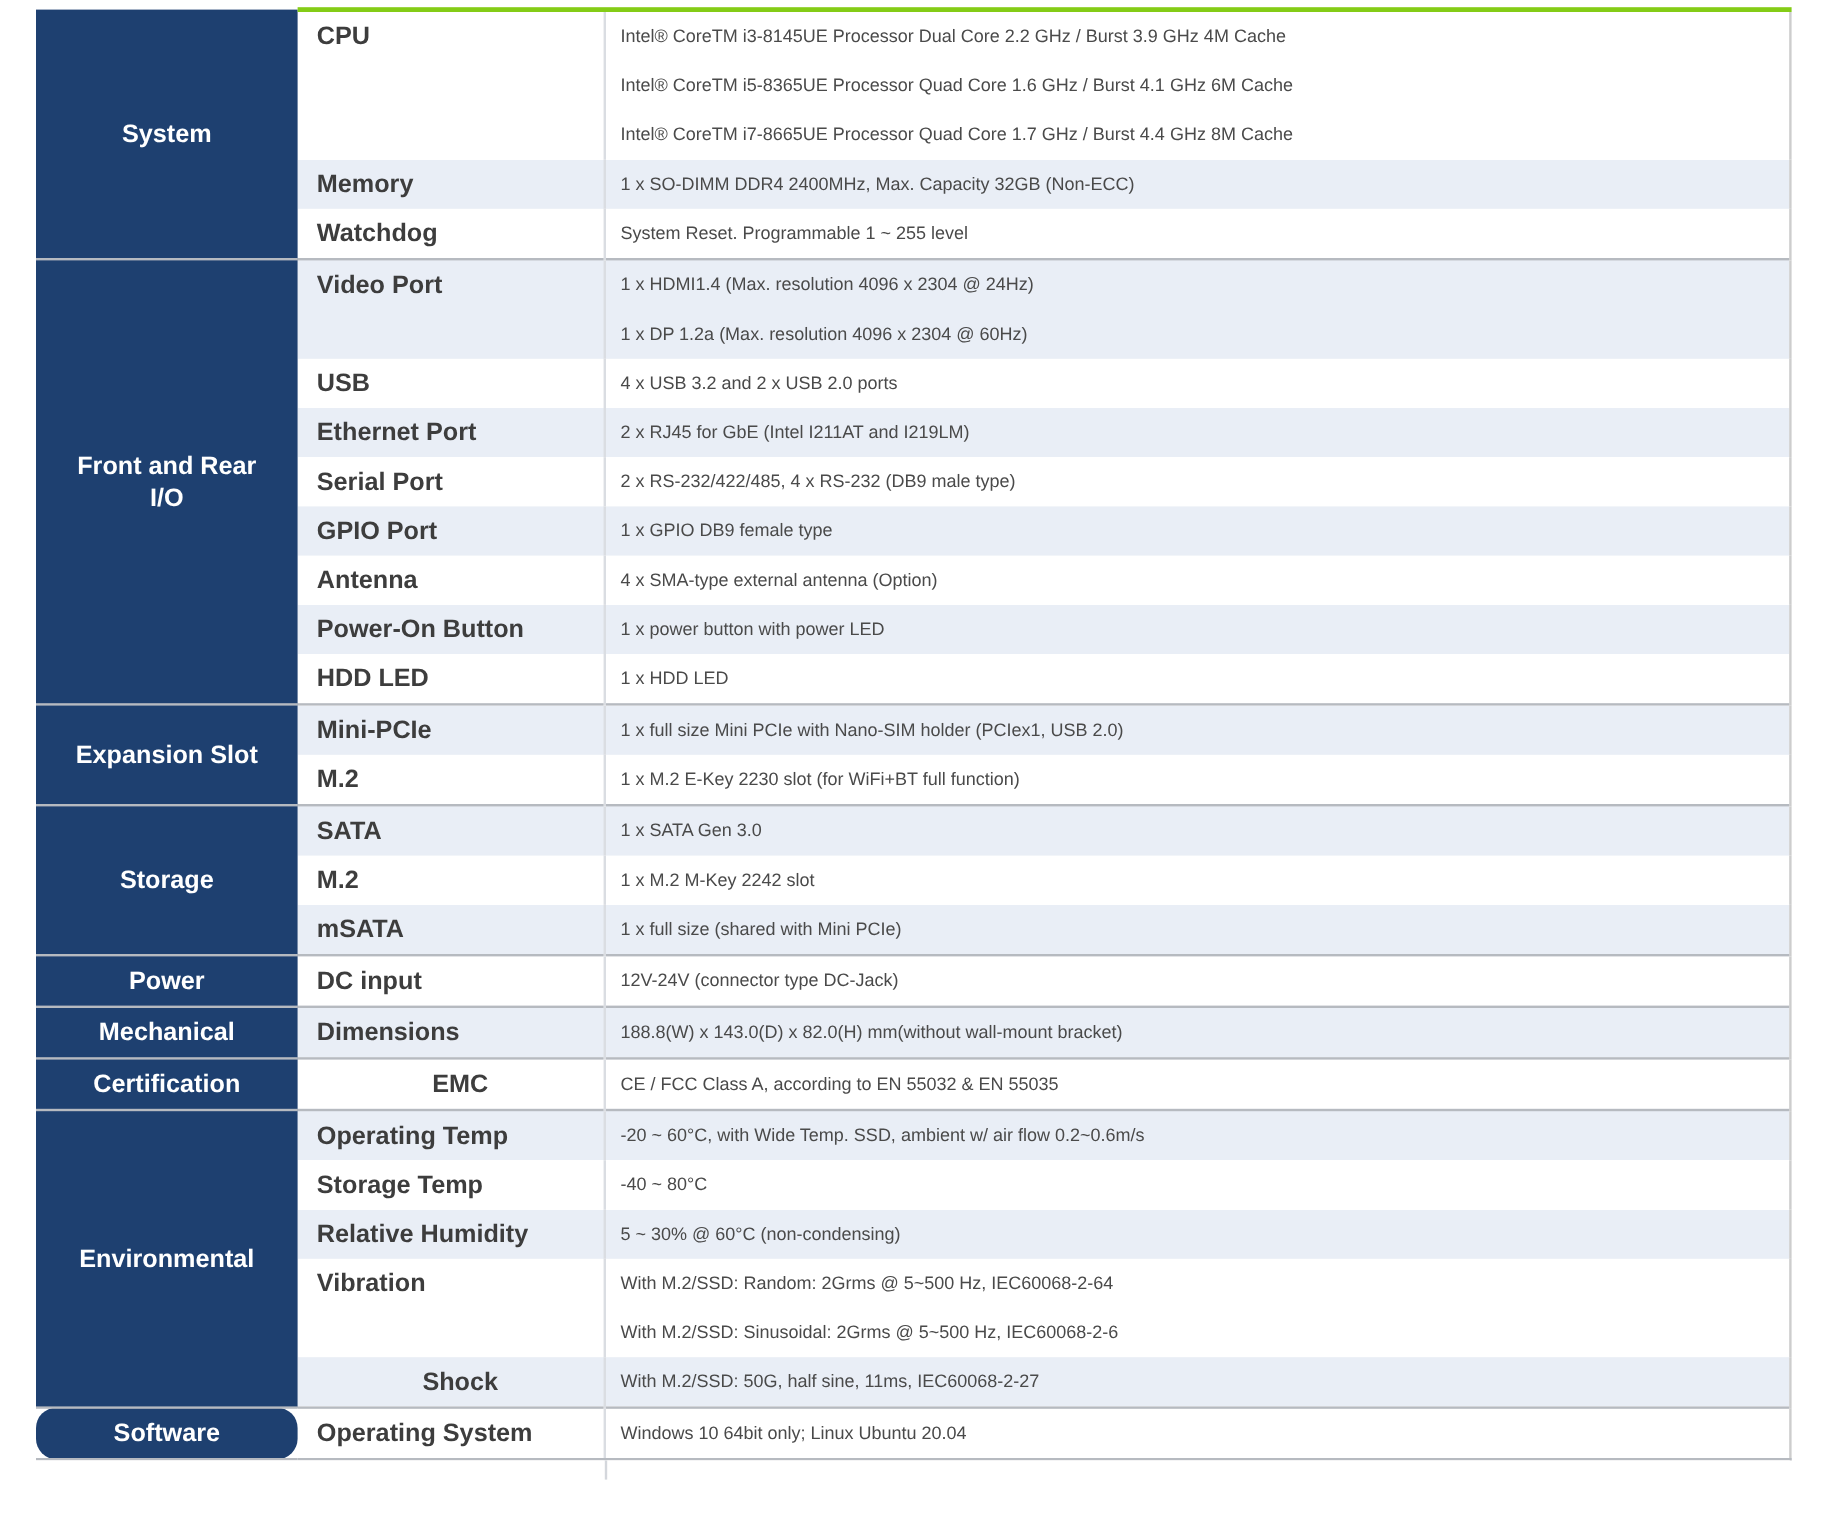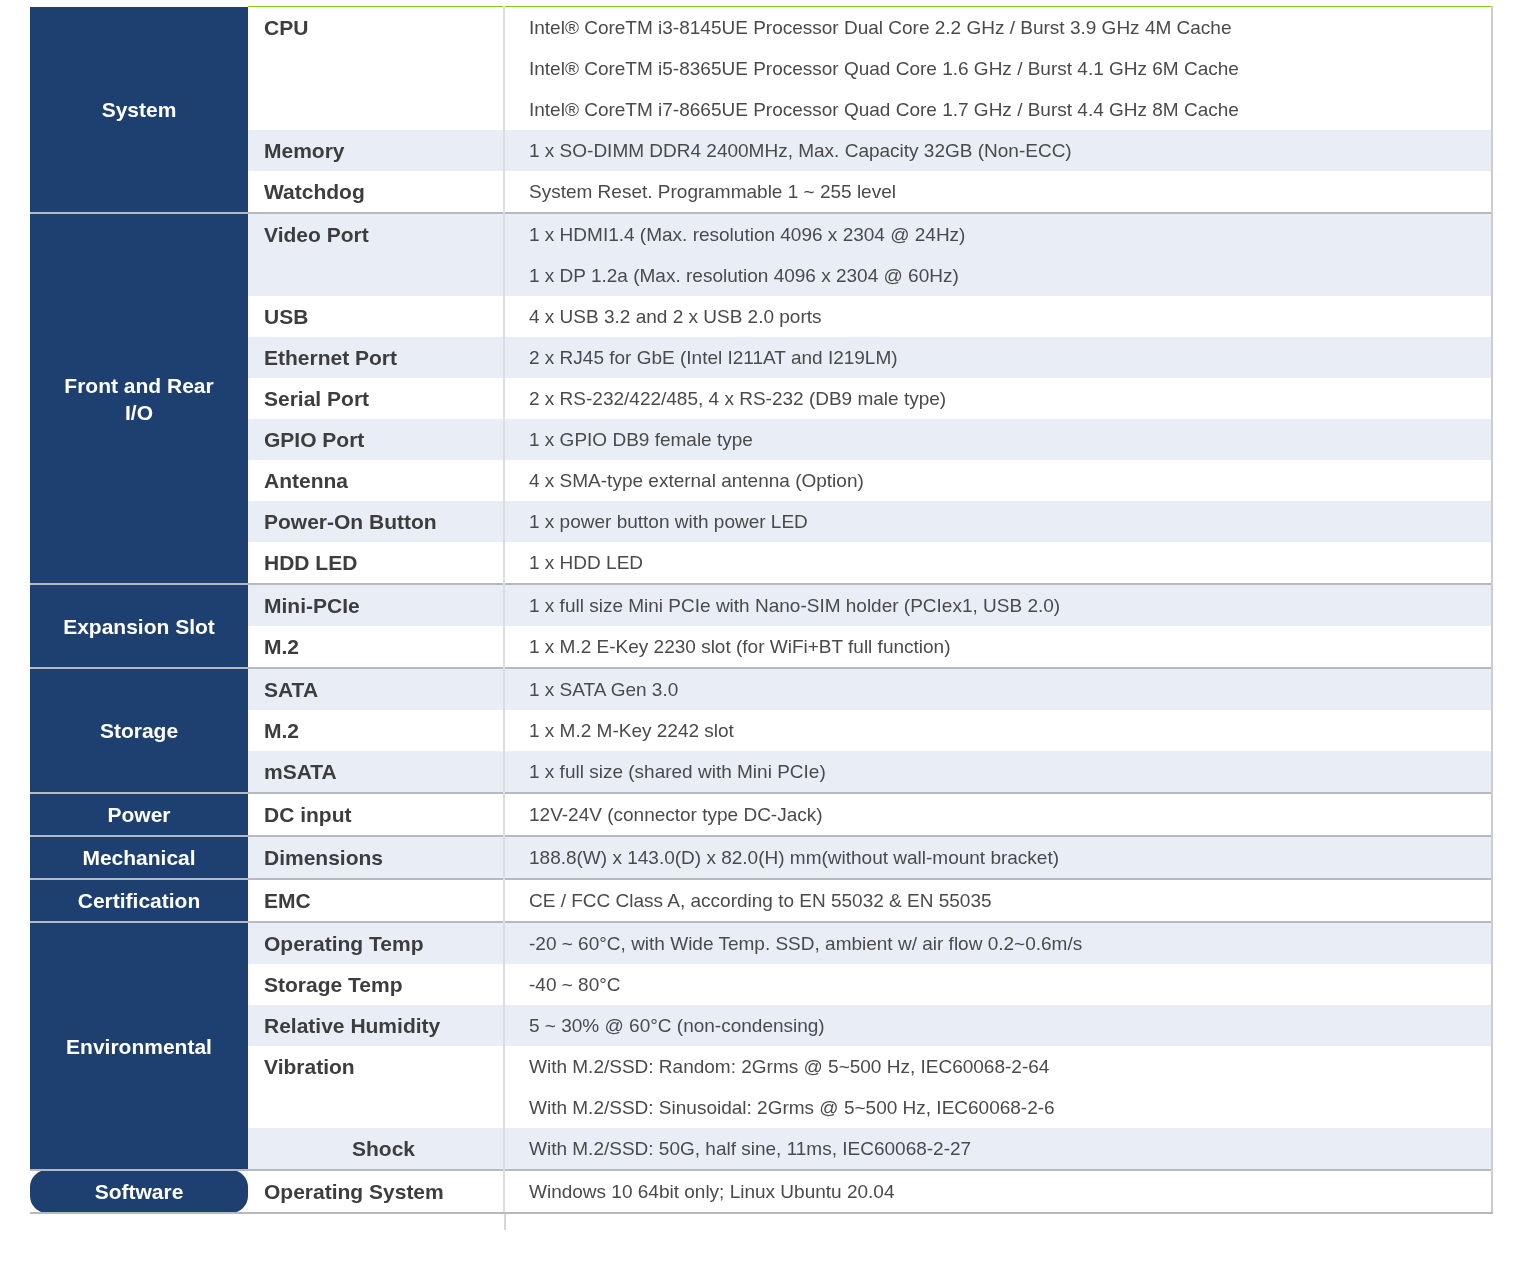--- a/index.html
+++ b/index.html
@@ -44,31 +44,31 @@
     color: var(--label-text, #3d3d3d);
     font-size: 21px;
     line-height: 41px;
     padding-left: 16px;
     border-right: 2px solid #dadde2;
     white-space: nowrap;
     overflow: hidden;
   }
   td.val {
     color: var(--value-text, #4a4a4a);
-    font-size: 19px;
+    font-size: 15px;
     line-height: 41px;
-    padding-left: 24px;
+    padding-left: 12px;
     border-right: 2px solid #cdcdcd;
     white-space: nowrap;
     overflow: hidden;
   }
   .vline { height: 41px; }
   tr.stripe td.lab, tr.stripe td.val { background: var(--stripe, #e9eef6); }
   tr.sec-start td { border-top: 2px solid var(--section-line, #b6bac0); }
-  tr.first td.lab, tr.first td.val { border-top: 1px solid #84cc16; }
+  tr.first td.lab, tr.first td.val { border-top: 4px solid #84cc16; }
   tr.last td { border-bottom: 2px solid var(--section-line, #b6bac0); border-radius: 17px; }
   .tail-strip {
     width: 1462px;
     height: 16px;
     position: relative;
     background: #ffffff;
   }
   .tail-divider {
     position: absolute;
     left: 474px;
@@ -215,21 +215,21 @@
           </td>
           <td class="lab" style="height: 41px;">Dimensions</td>
           <td class="val" style="height: 41px;">
             <div class="vline">188.8(W) x 143.0(D) x 82.0(H) mm(without wall-mount bracket)</div>
           </td>
         </tr>
         <tr class="sec-start">
           <td class="cat" rowspan="1">
             <div class="cat-inner">Certification</div>
           </td>
-          <td class="lab" style="height: 41px;">EMC</td>
+          <td class="lab" style="height: 41px; text-align: center;">EMC</td>
           <td class="val" style="height: 41px;">
             <div class="vline">CE / FCC Class A, according to EN 55032 &amp; EN 55035</div>
           </td>
         </tr>
         <tr class="stripe sec-start">
           <td class="cat" rowspan="5">
             <div class="cat-inner">Environmental</div>
           </td>
           <td class="lab" style="height: 41px; margin-top: 36px;">Operating Temp</td>
           <td class="val" style="height: 41px;">

